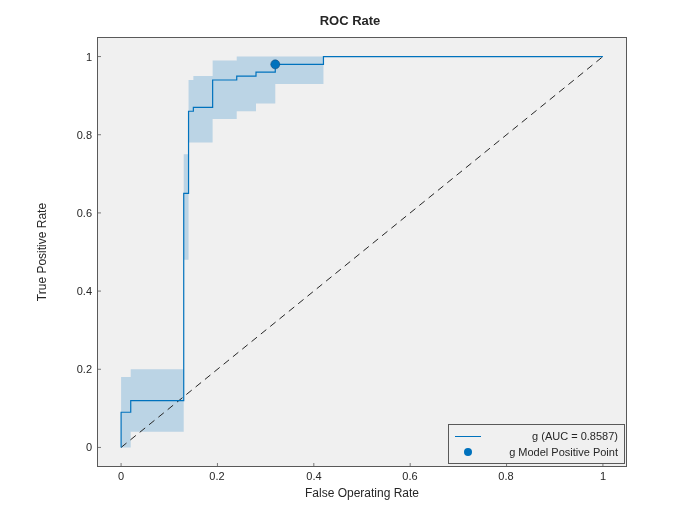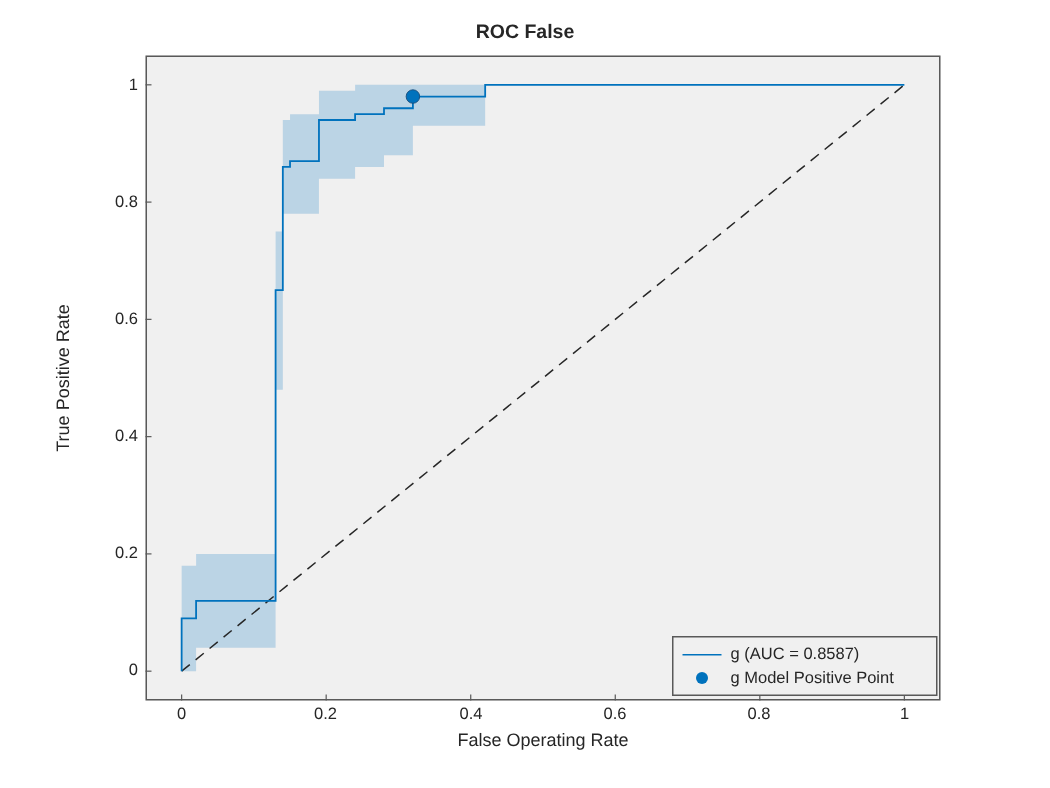--- a/index.html
+++ b/index.html
@@ -72,31 +72,31 @@
   .xtick { text-align: center; width: 40px; }
   .legend-box {
     position: absolute;
     background: #f0f0f0;
     border: 0.5px solid #595959;
     font-size: 11px;
     color: #262626;
     padding: 3px 6px 3px 6px;
     box-sizing: border-box;
   }
-  .legend-row { display: flex; align-items: center; height: 16px; white-space: nowrap; }
+  .legend-row { display: flex; align-items: center; height: 16px; white-space: nowrap; justify-content: space-between; }
   .legend-swatch { width: 26px; height: 14px; margin-right: 6px; position: relative; flex: 0 0 26px; }
   .legend-line { position:absolute; left:0; right:0; top:50%; border-top: 1.2px solid #0072BD; }
   .legend-dot  { position:absolute; left:50%; top:50%; width:8px; height:8px; margin:-4px 0 0 -4px; border-radius:50%; background:#0072BD; }
 </style>
 </head>
 <body>
 
 <div class="figure">
 
-  <div class="title">ROC False</div>
+  <div class="title">ROC Rate</div>
 
   <div class="axes-bg"></div>
 
   <svg class="plot" viewBox="0 0 530 430">
 
     <g stroke="#595959" stroke-width="0.8">
 
       <line x1="24.09" y1="430" x2="24.09" y2="426"></line>
       <line x1="120.45" y1="430" x2="120.45" y2="426"></line>
       <line x1="216.82" y1="430" x2="216.82" y2="426"></line>

